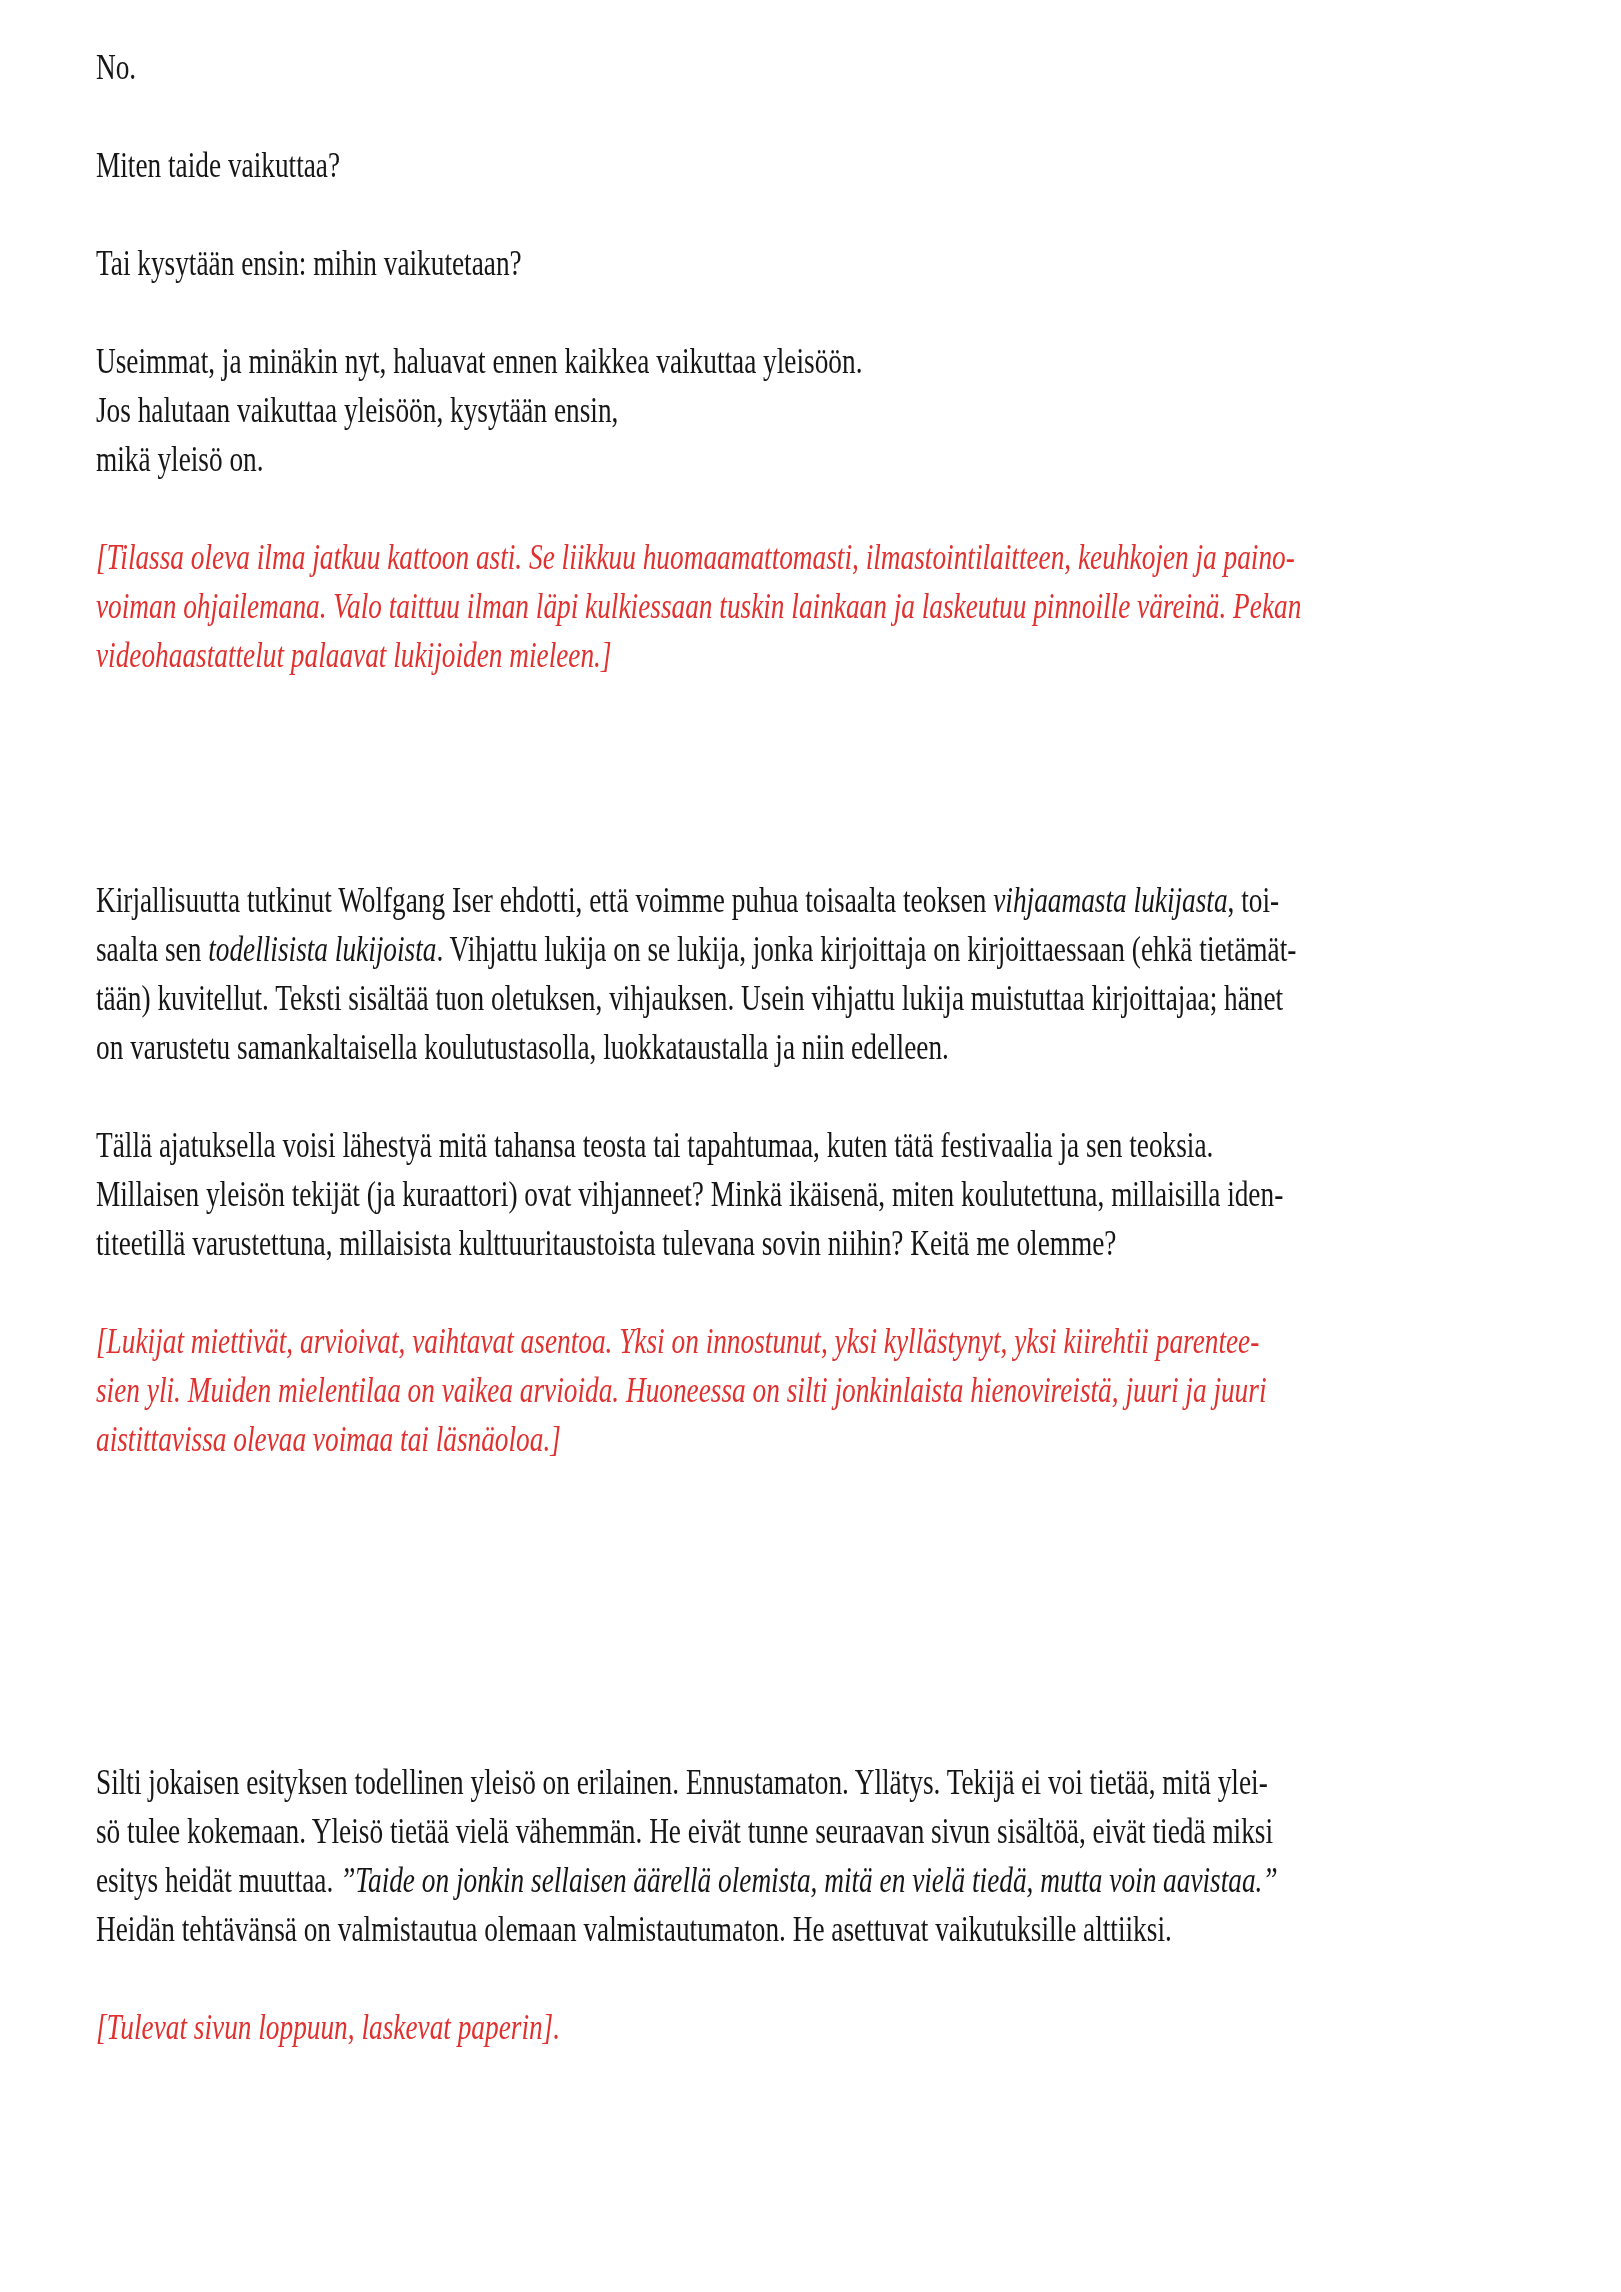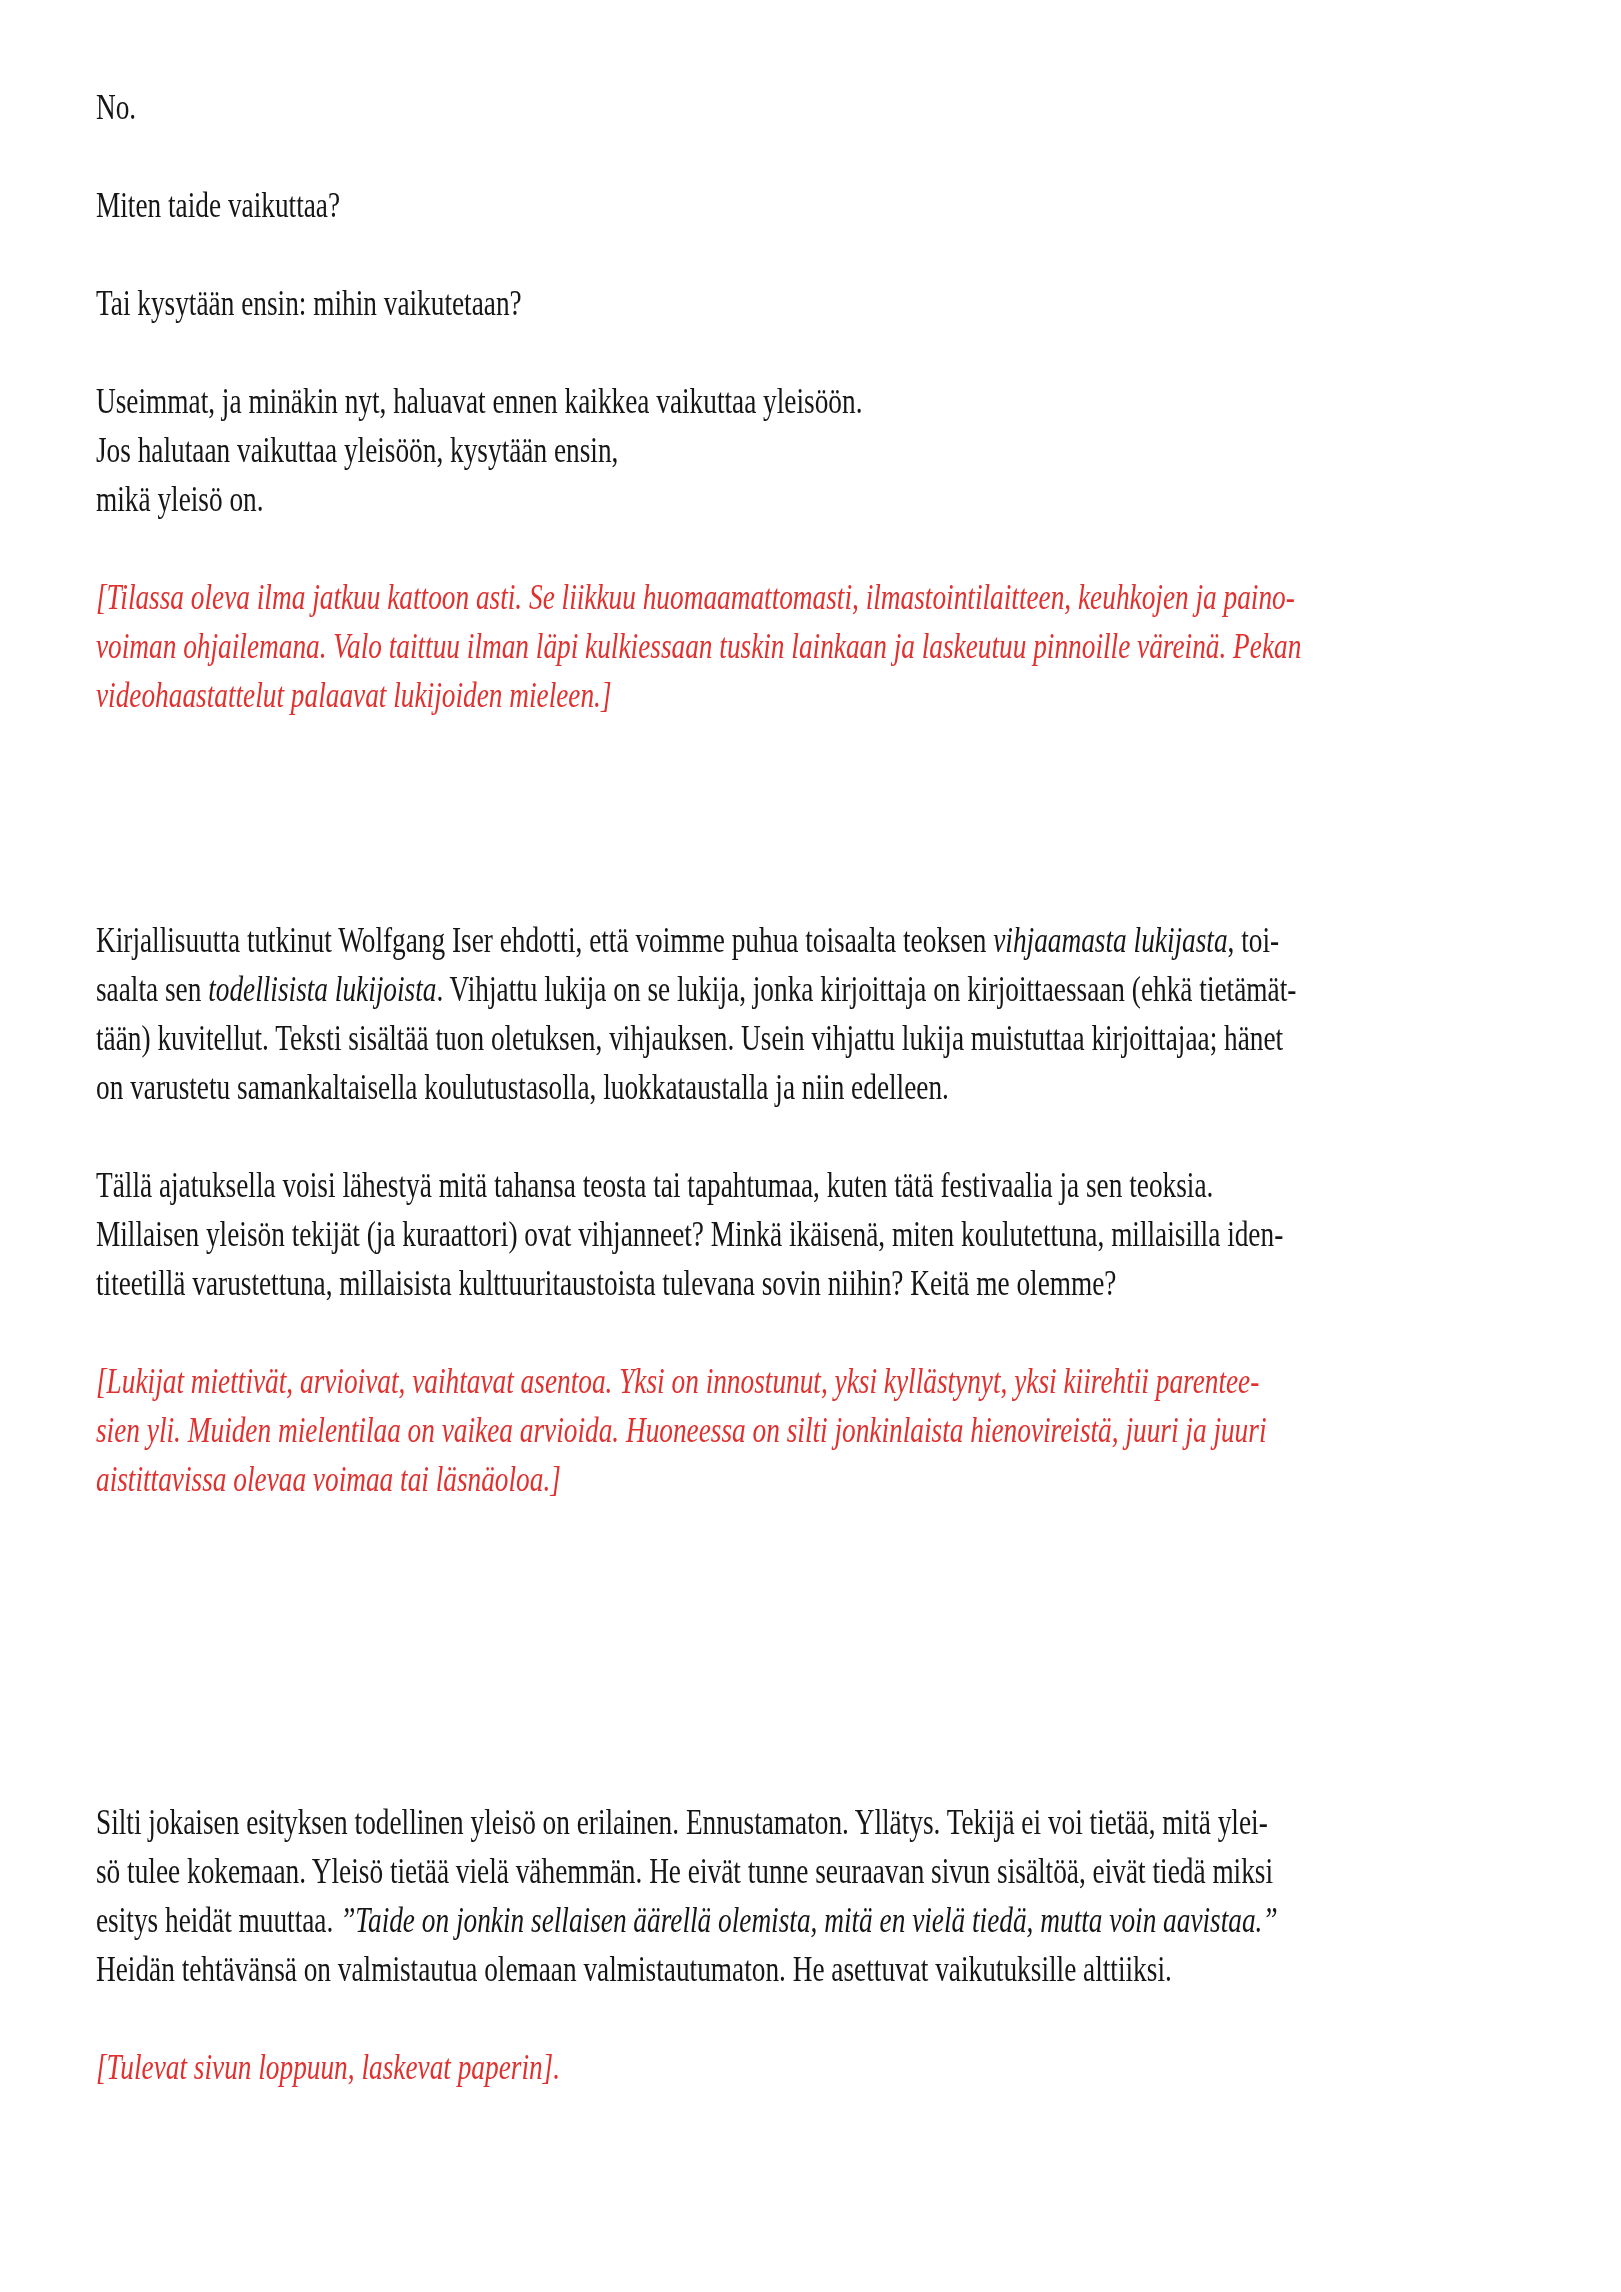--- a/index.html
+++ b/index.html
@@ -11,21 +11,21 @@
     position: relative;
     width: 1621px;
     height: 2293px;
     background: #ffffff;
     overflow: hidden;
     font-family: "Liberation Serif", "DejaVu Serif", serif;
     font-size: 35px;
     line-height: 49px;
     color: #161616;
     box-sizing: border-box;
-    padding: 83px 0 0 96px;
+    padding: 43px 0 0 96px;
   }
   .block {
     transform: scaleX(0.78);
     transform-origin: left top;
   }
   .line {
     white-space: nowrap;
     height: 49px;
     line-height: 49px;
   }

